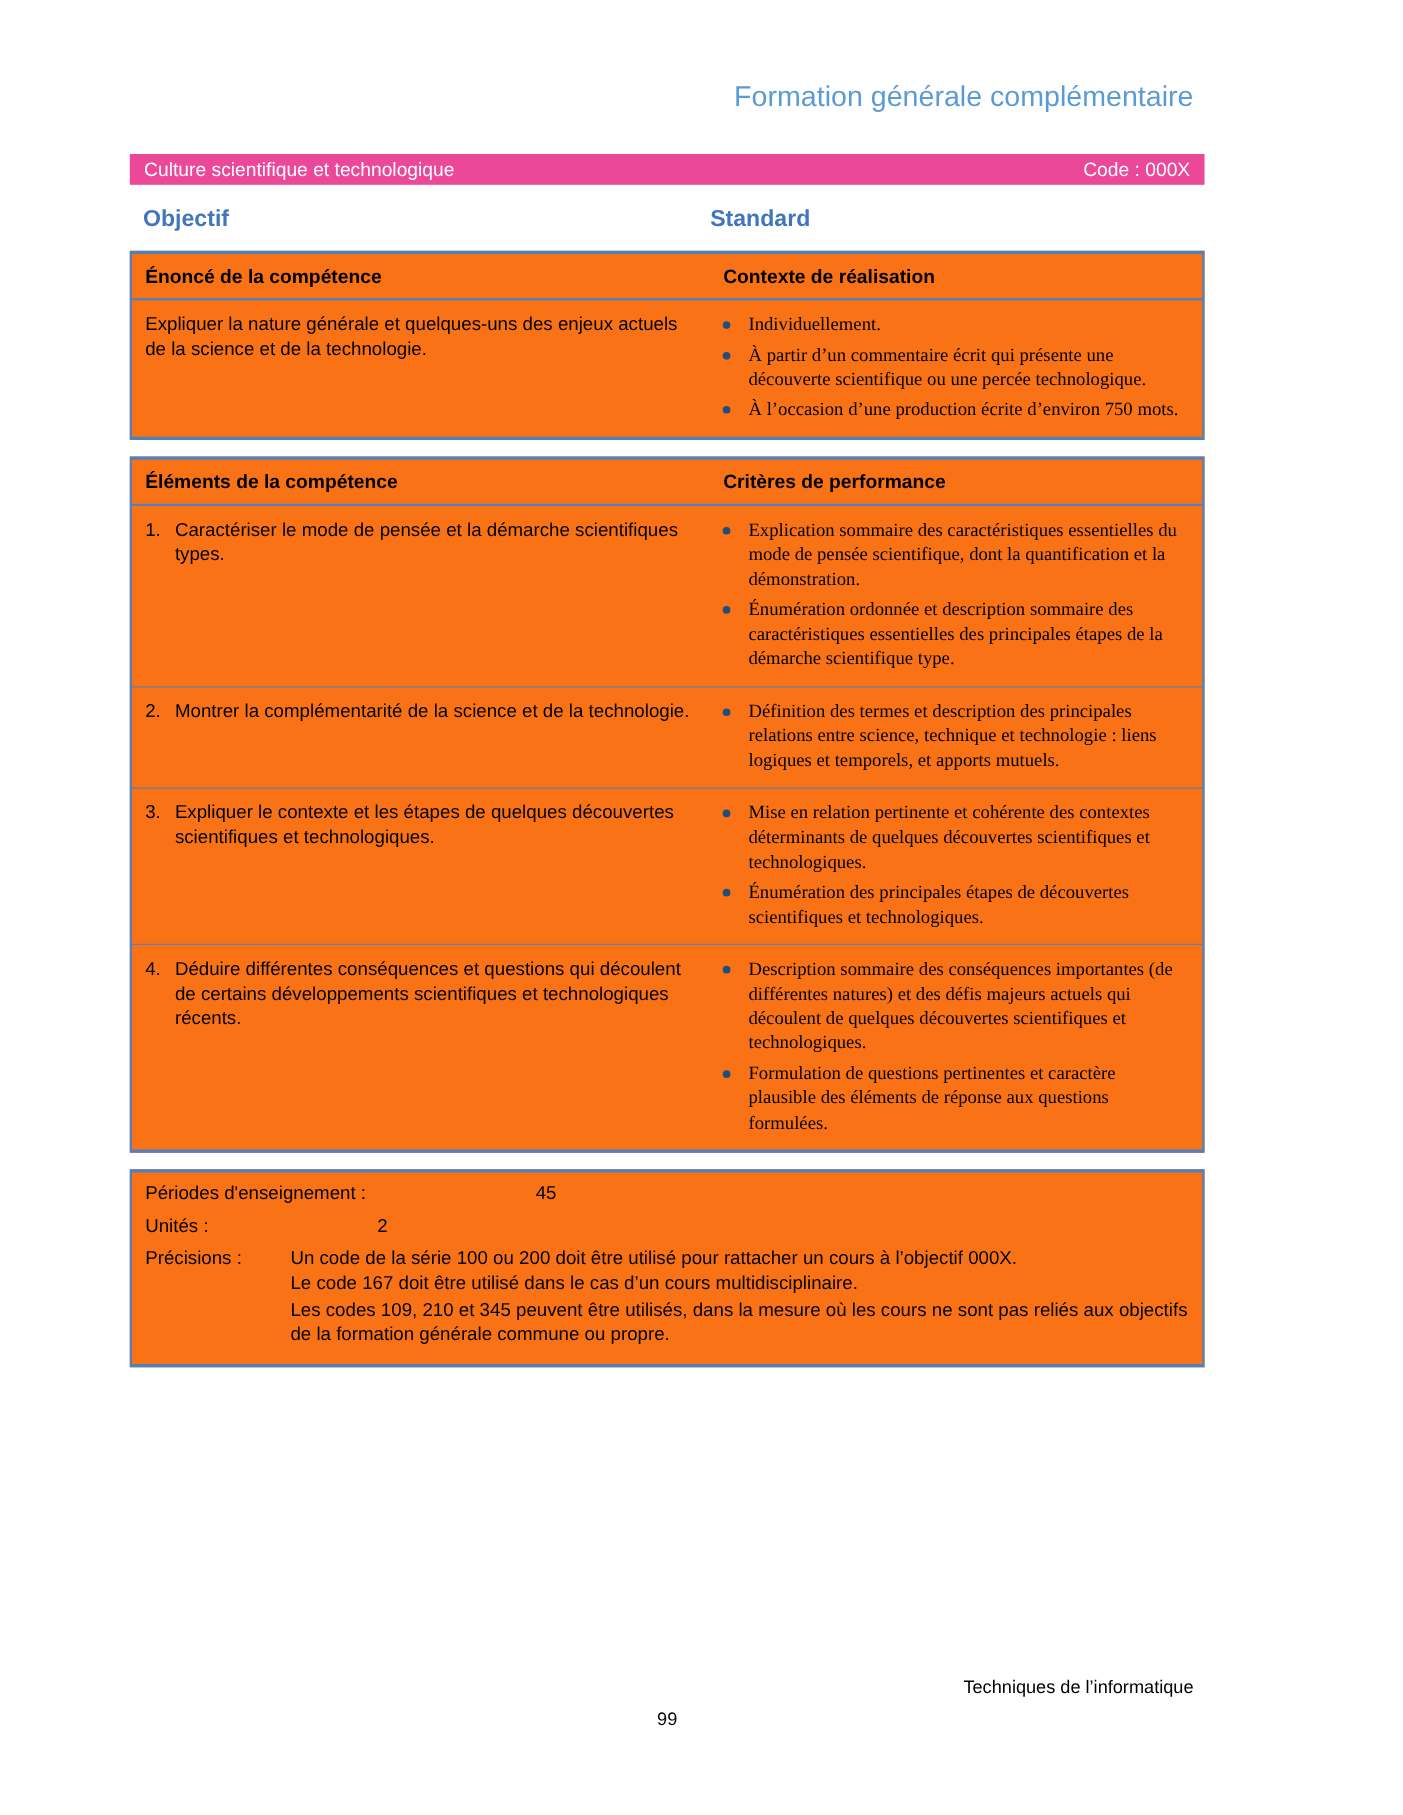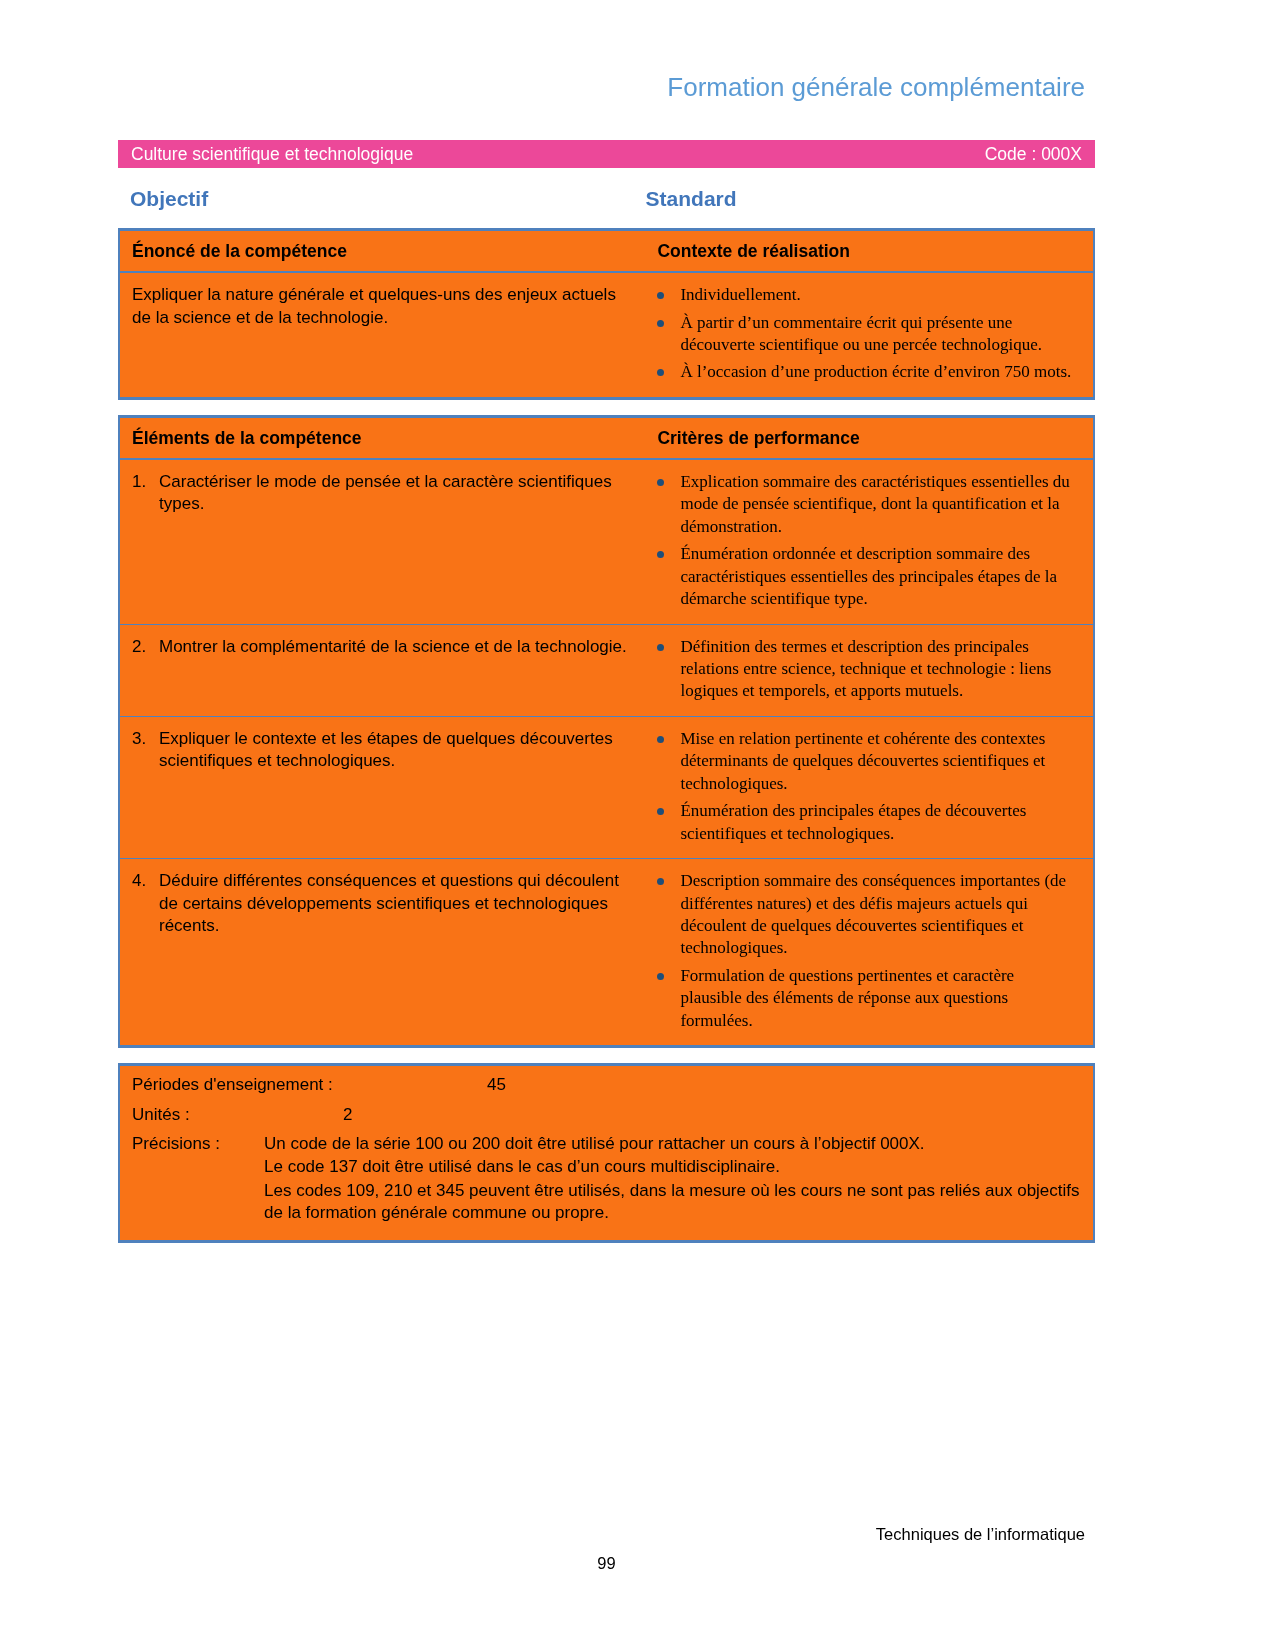--- a/index.html
+++ b/index.html
@@ -164,21 +164,21 @@
   <div class="tbl">
     <div class="tbl-head">
       <div class="cell">Éléments de la compétence</div>
       <div class="cell">Critères de performance</div>
     </div>
 
     <div class="tbl-row">
       <div class="cell">
         <div class="num-item">
           <span class="num">1.</span>
-          <span class="txt">Caractériser le mode de pensée et la caractère scientifiques types.</span>
+          <span class="txt">Caractériser le mode de pensée et la démarche scientifiques types.</span>
         </div>
       </div>
       <div class="cell crit">
         <ul class="bullets">
           <li>Explication sommaire des caractéristiques essentielles du mode de pensée scientifique, dont la quantification et la démonstration.</li>
           <li>Énumération ordonnée et description sommaire des caractéristiques essentielles des principales étapes de la démarche scientifique type.</li>
         </ul>
       </div>
     </div>
 
@@ -234,21 +234,21 @@
         <span class="val">45</span>
       </div>
       <div class="act-line">
         <span class="lbl lbl-unites">Unités :</span>
         <span class="val">2</span>
       </div>
       <div class="act-line">
         <span class="lbl lbl-precisions">Précisions :</span>
         <span class="val">
           <div class="prec-line">Un code de la série 100 ou 200 doit être utilisé pour rattacher un cours à l’objectif 000X.</div>
-          <div class="prec-line">Le code 137 doit être utilisé dans le cas d’un cours multidisciplinaire.</div>
+          <div class="prec-line">Le code 167 doit être utilisé dans le cas d’un cours multidisciplinaire.</div>
           <div class="prec-line">Les codes 109, 210 et 345 peuvent être utilisés, dans la mesure où les cours ne sont pas reliés aux objectifs de la formation générale commune ou propre.</div>
         </span>
       </div>
     </div>
   </div>
 
 </div>
 
 <div class="footer-right">Techniques de l’informatique</div>
 <div class="footer-page">99</div>

